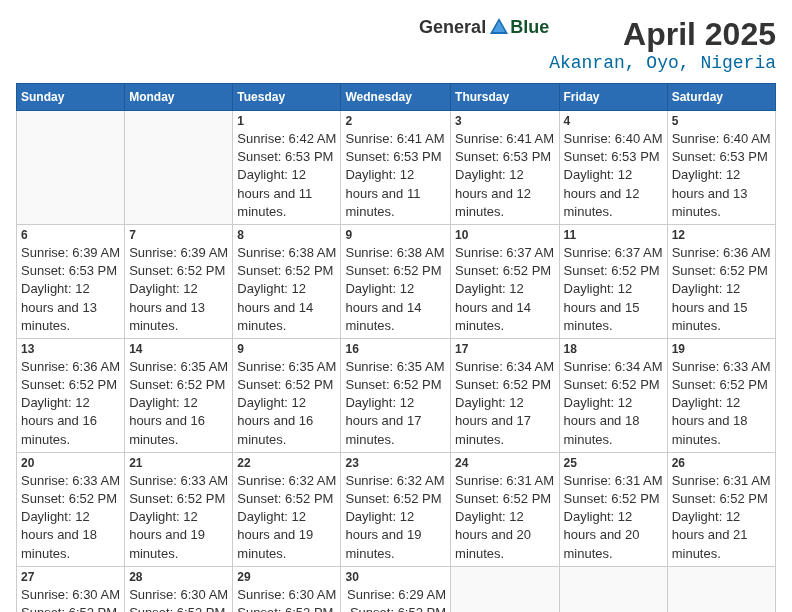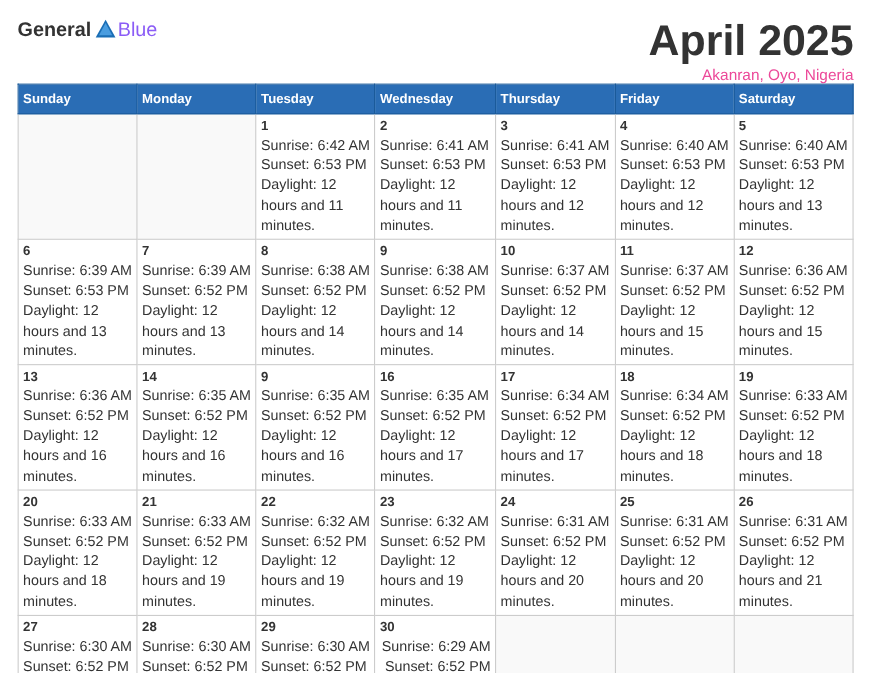--- a/index.html
+++ b/index.html
@@ -11,53 +11,55 @@
       overflow: hidden;
     }
     .page {
       width: 792px;
       min-height: 612px;
       padding: 16px 16px 8px 16px;
       background: #fff;
     }
     .header {
       display: flex;
-      justify-content: space-between;
+      justify-content: flex-end;
       align-items: flex-start;
+      margin-bottom: 10px;
     }
     .logo {
       display: flex;
       align-items: center;
     }
     .logo-text-general {
       font-size: 18px;
       font-weight: bold;
       color: #333;
     }
     .logo-text-blue {
       font-size: 18px;
-      font-weight: normal;
-      color: #8b5cf6;
+      font-weight: bold;
+      color: #14532d;
     }
     .logo-icon {
       width: 22px;
       height: 22px;
       margin-left: 2px;
     }
     .title-section {
       text-align: right;
     }
     .month-title {
-      font-size: 39px;
+      font-size: 32px;
       font-weight: bold;
       color: #333;
     }
     .location {
-      font-size: 14px;
-      color: #ec4899;
+      font-size: 18px;
+      color: #0369a1;
+      font-family: Liberation Mono, monospace;
     }
     .calendar {
       width: 100%;
       border-collapse: collapse;
       font-size: 11px;
     }
     .calendar thead tr th {
       background-color: #2a6db5;
       color: #fff;
       padding: 6px 4px;

